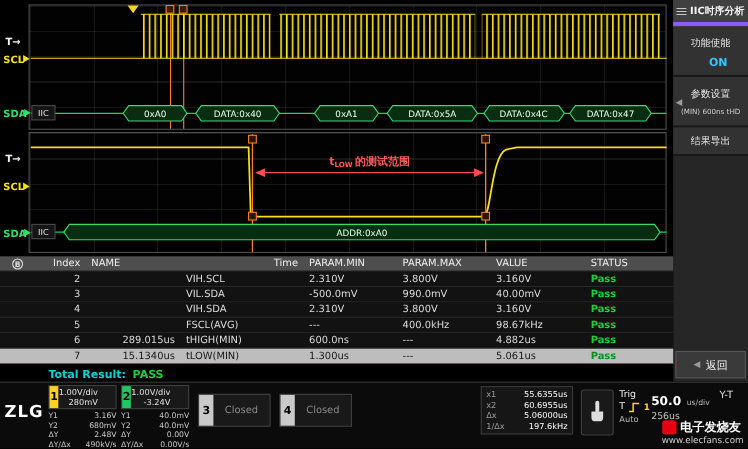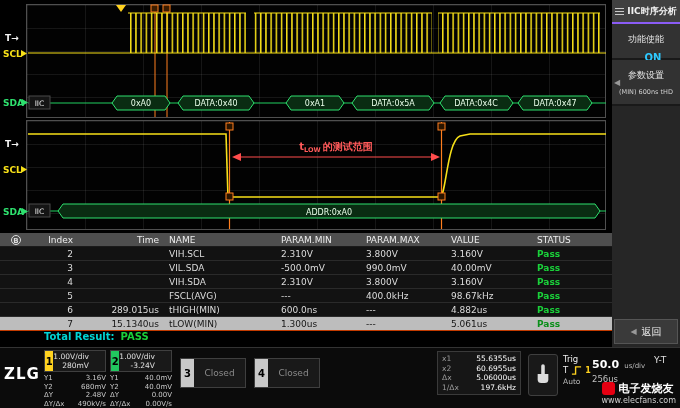--- a/index.html
+++ b/index.html
@@ -14,25 +14,25 @@
            repeating-linear-gradient(to right, rgba(255,255,255,.08) 0 1px, transparent 1px 58px),
            repeating-linear-gradient(to bottom, rgba(255,255,255,.08) 0 1px, transparent 1px 23px); }
   .win1 { left:26px; top:4px; width:580px; height:114px; }
   .win2 { left:26px; top:120px; width:580px; height:110px; }
   .wavesvg { position:absolute; left:0; top:0; z-index:2; }
   .wavesvg text { font-family:"DejaVu Sans","Liberation Sans",sans-serif; }
 
   
   .sidebar { position:absolute; left:612px; top:0; width:68px; height:347px; background:#262626; }
   .sb-title { height:24px; background:#404040; display:flex; align-items:center; justify-content:center; gap:3px;
-              color:#f2f2f2; font-size:9px; font-weight:bold; border-bottom:2px solid #8b5cf6; }
+              color:#f2f2f2; font-size:9px; font-weight:bold; border-bottom:4px solid #8b5cf6; }
   .burger { width:9px; height:7px; background:repeating-linear-gradient(to bottom,#c9c9c9 0 1px,transparent 1px 3px); }
   .sb-item { background:#323232; border-bottom:2px solid #191919; position:relative; text-align:center; color:#e6e6e6; }
   .sb-item .lbl { font-size:9px; display:block; }
-  .it1 { height:36px; padding-top:9px; }
+  .it1 { height:46px; padding-top:9px; }
   .it1 .val { display:block; margin-top:6px; font-size:10px; font-weight:bold; color:#2ec9ff;margin-left:14px; }
   .it2 { height:46px; padding-top:9px; }
   .it2 .sub { display:block; margin-top:6px; font-size:6.5px; color:#cfcfcf; }
   .it2 .chev, .backbtn .chev { color:#999; font-size:8px; }
   .it2 .chev { position:absolute; left:2px; top:18px; }
   .it3 { height:26px; line-height:26px; }
   .backbtn { position:absolute; left:2px; right:2px; bottom:3px; height:25px; background:#3a3a3a; border:1px solid #555;
              display:flex; align-items:center; justify-content:center; gap:5px; color:#f0f0f0; font-size:10px; }
 
   
@@ -40,21 +40,21 @@
   .trow { display:grid; grid-template-columns:28px 50px 86px 112px 85px 85px 86px 80px;
           height:14px; line-height:14px; font-size:9px; color:#dcdcdc; background:#121212; border-bottom:1px solid #2a2a2a; }
   .thead { background:#4e4e4e; color:#eee; border-bottom:1px solid #1a1a1a; }
   .c { padding:0 5px; overflow:hidden; white-space:nowrap; }
   .r { text-align:right; }
   .pass { color:#1ad13a; font-weight:bold; }
   .sel { background:#bdbdbd; color:#161616; border-bottom:1px solid #c23b00; }
   .sel .pass { color:#0a8f1a; }
   .bicon { display:inline-block; width:10px; height:10px; line-height:10px; margin:2px 0 0 6px; text-align:center;
            border:1px solid #ddd; border-radius:50%; font-size:7px; color:#ddd; font-weight:bold; }
-  .totalline { height:16px; background:#000; display:flex; align-items:flex-start; gap:6px; padding-left:44px;
+  .totalline { height:16px; background:#000; display:flex; align-items:flex-end; gap:6px; padding-left:44px;
                font-size:10px; font-weight:bold; }
   .totalline .tl { color:#00d5d5; }
   .totalline .tv { color:#1ad13a; }
 
   
   .bar { position:absolute; left:0; top:347px; width:680px; height:61px; background:#0b0b0b; border-top:1px solid #333; }
   .zlg { position:absolute; left:4px; top:17px; color:#fff; font-size:15px; font-weight:bold; letter-spacing:1px; }
   .chbox { position:absolute; display:flex; width:62px; height:22px; border:1px solid #3f3f3f; background:#191919; }
   .chtag { width:13px; display:flex; align-items:center; justify-content:center; font-size:10px; font-weight:bold; color:#000; }
   .chvals { flex:1; display:flex; flex-direction:column; justify-content:center; align-items:flex-end;
@@ -199,32 +199,35 @@
     </div>
     <div class="sb-item it1">
       <span class="lbl">功能使能</span>
       <span class="val">ON</span>
     </div>
     <div class="sb-item it2">
       <span class="chev">◀</span>
       <span class="lbl">参数设置</span>
       <span class="sub">(MIN) 600ns  tHD</span>
     </div>
+    <div class="sb-item it3">
+      <span class="lbl">结果导出</span>
+    </div>
     <div class="backbtn">
       <span class="chev">◀</span>
       <span>返回</span>
     </div>
   </div>
 
   <div class="tblarea">
     <div class="trow thead">
       <div class="c"><span class="bicon">B</span></div>
       <div class="c r">Index</div>
+      <div class="c">NAME</div>
       <div class="c r">Time</div>
-      <div class="c">NAME</div>
       <div class="c">PARAM.MIN</div>
       <div class="c">PARAM.MAX</div>
       <div class="c">VALUE</div>
       <div class="c">STATUS</div>
     </div>
     <div class="trow">
       <div class="c"></div>
       <div class="c r">2</div>
       <div class="c r"></div>
       <div class="c">VIH.SCL</div>

